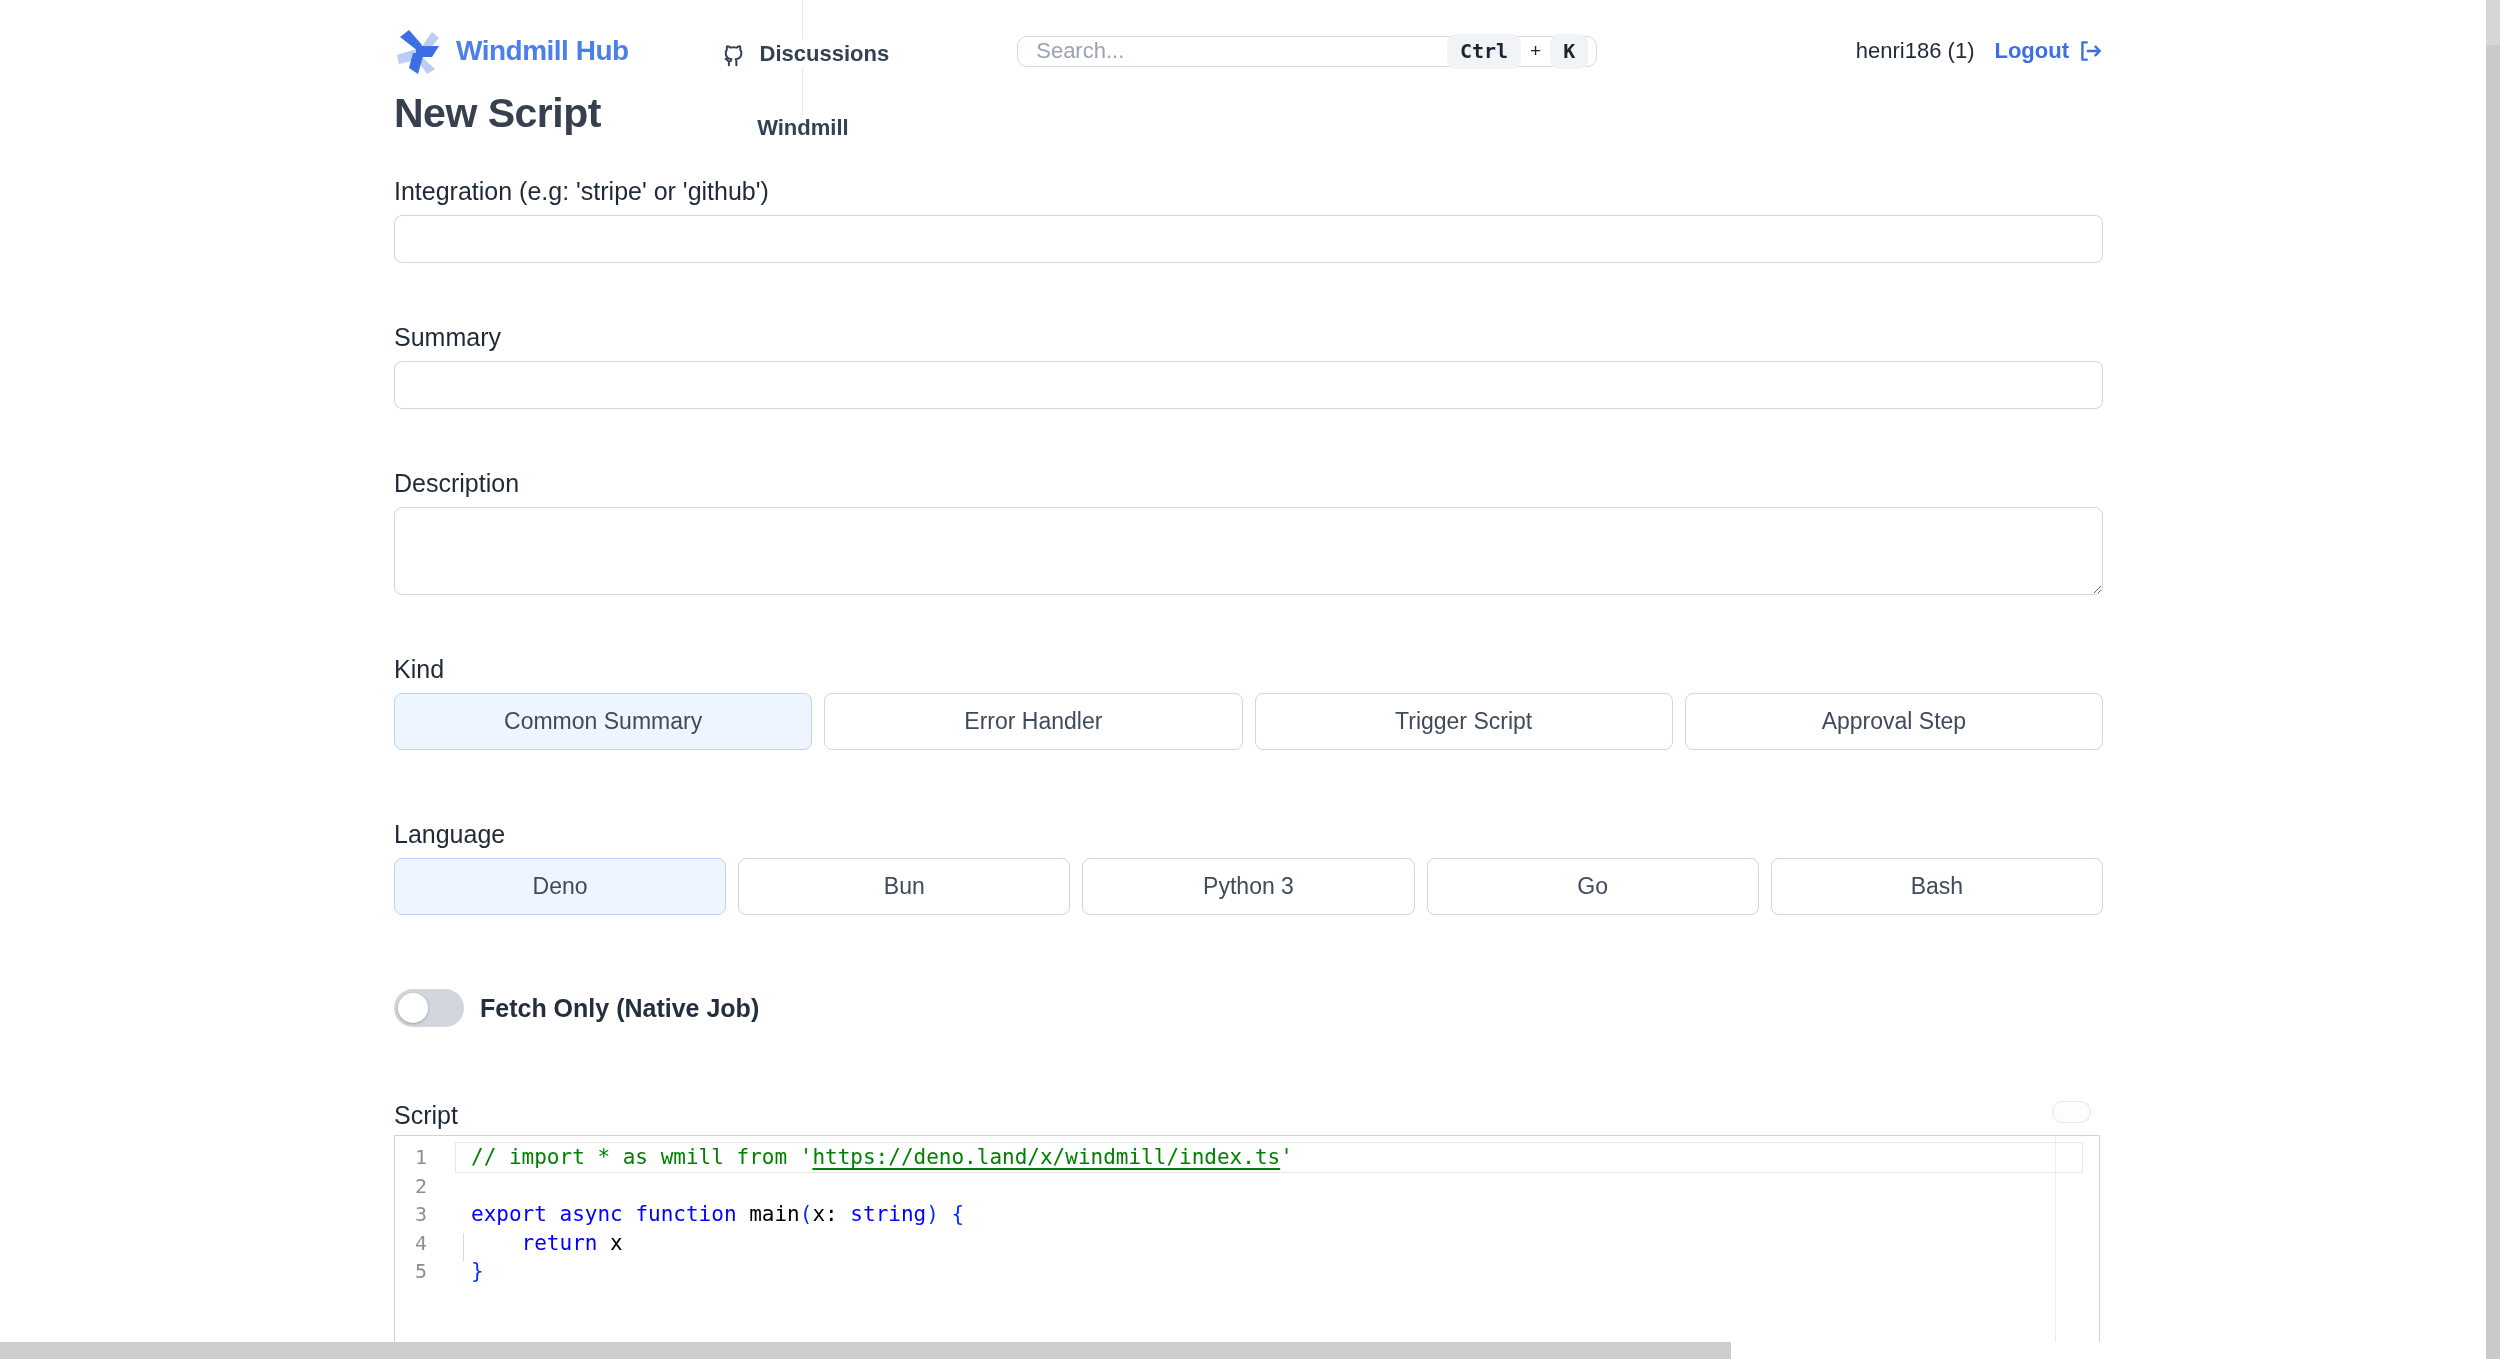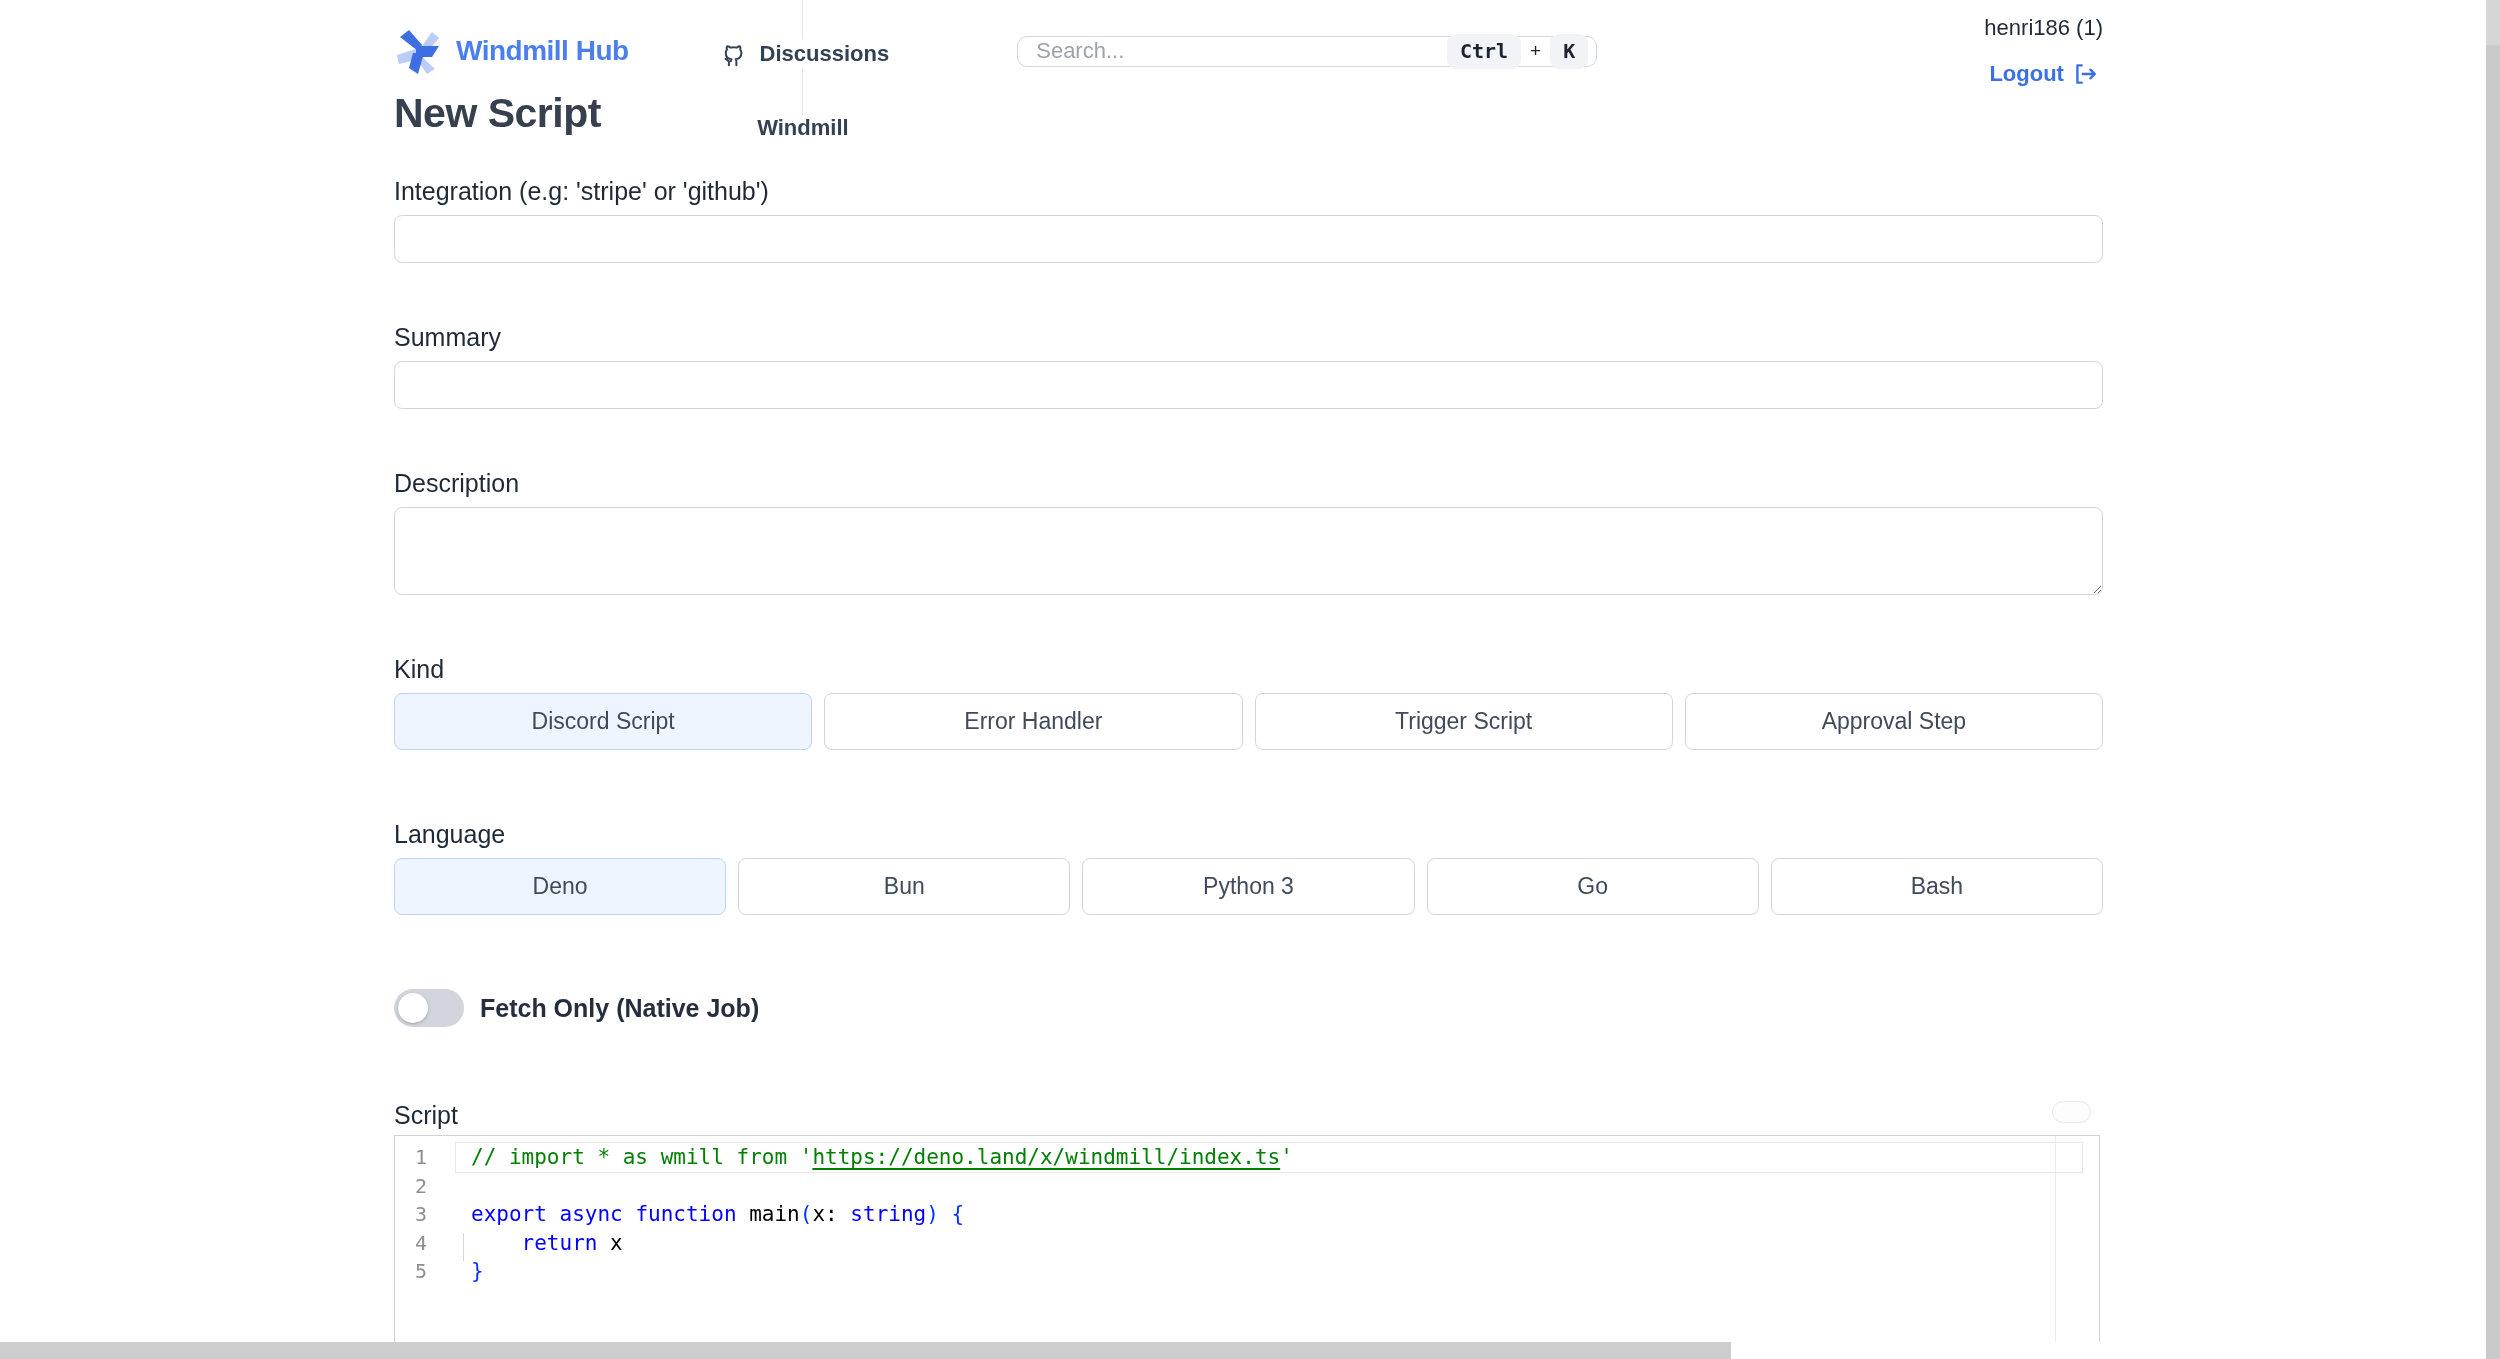--- a/index.html
+++ b/index.html
@@ -17,21 +17,21 @@
   .nav-divider { width:1px; height:46px; background:#e5e7eb; margin:0 24px; }
   .search-box { margin-left:128px; width:580px; height:31px; border:1px solid #d3d7dd; border-radius:10px;
     display:flex; align-items:center; padding:0 8px 0 18px; background:#fff; }
   .search-input { border:none; outline:none; flex:1; font-size:22px; color:#1f2937; background:transparent;
     font-family:"Liberation Sans", sans-serif; }
   .search-input::placeholder { color:#9aa3af; }
   .kbd-group { display:flex; align-items:center; gap:9px; }
   .kbd { font-family:"DejaVu Sans Mono", monospace; font-weight:700; font-size:20px; color:#1b2430;
     background:#f1f3f6; border-radius:9px; height:35px; display:flex; align-items:center; justify-content:center; padding:0 13px; }
   .kbd-plus { font-size:19px; color:#1b2430; }
-  .user-area { margin-left:auto; display:flex; align-items:center; gap:20px;flex-direction:column; }
+  .user-area { margin-left:auto; display:flex; align-items:center; gap:20px; }
   .user-name { font-size:22px; color:#1f2937; cursor:pointer; white-space:nowrap; }
   .logout { display:flex; align-items:center; gap:8px; font-size:22px; font-weight:700; color:#3b6fe6; cursor:pointer; }
 
   
   .page-title { margin-top:14px; font-size:41px; font-weight:800; color:#37404e; letter-spacing:-0.5px; }
 
   .field-label { font-size:25px; color:#1f2937; line-height:32px; }
   .group-integration { margin-top:38px; }
   .group { margin-top:58px; }
   .group-lang { margin-top:68px; }
@@ -164,21 +164,21 @@
   </div>
 
   <div class="group">
     <div class="field-label">Description</div>
     <textarea class="textarea" style=""></textarea>
   </div>
 
   <div class="group">
     <div class="field-label">Kind</div>
     <div class="btn-row">
-      <button class="choice-btn selected">Discord Script</button>
+      <button class="choice-btn selected">Common Summary</button>
       <button class="choice-btn">Error Handler</button>
       <button class="choice-btn">Trigger Script</button>
       <button class="choice-btn">Approval Step</button>
     </div>
   </div>
 
   <div class="group-lang">
     <div class="field-label">Language</div>
     <div class="btn-row">
       <button class="choice-btn selected">Deno</button>

